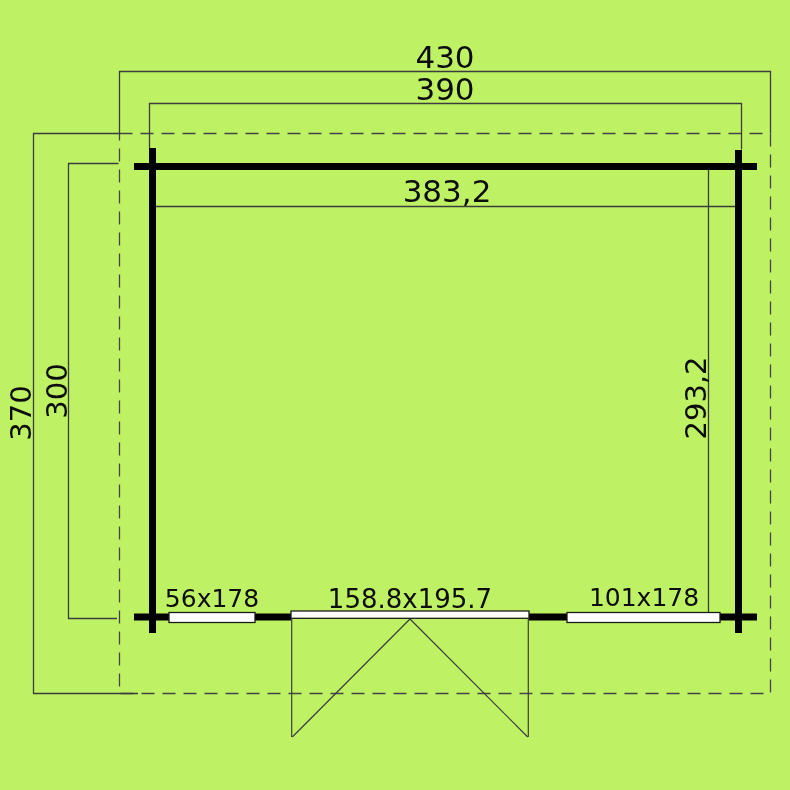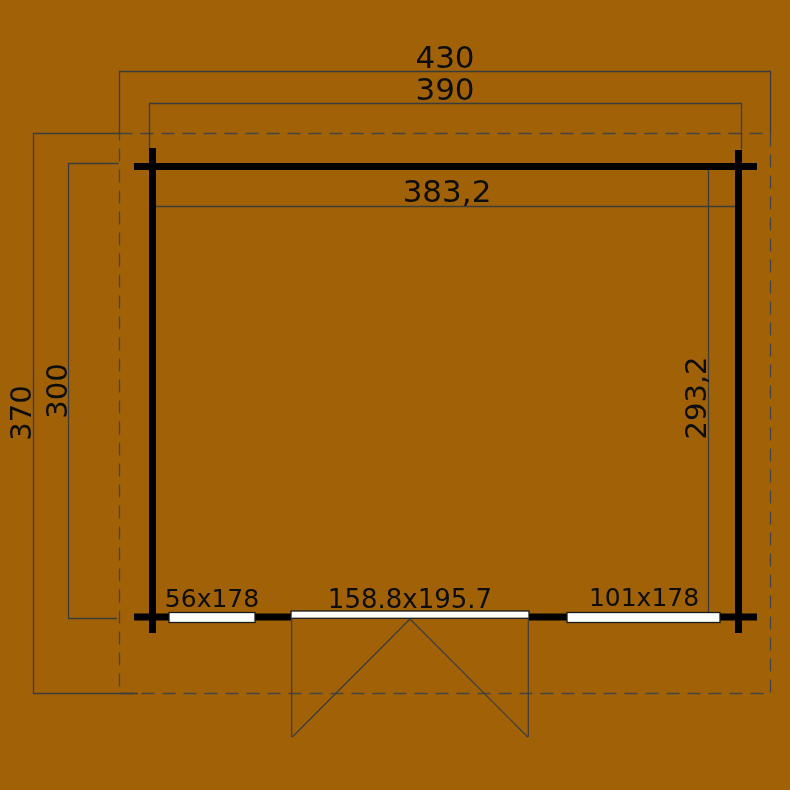--- a/index.html
+++ b/index.html
@@ -6,21 +6,21 @@
     margin:0;
     padding:0;
     background:#ffffff;
     width:790px;
     height:790px;
     overflow:hidden;
   }
   .plan-wrap{
     width:790px;
     height:790px;
-    background:#a16207;
+    background:#bef264;
   }
   text.dim{
     font-family:"DejaVu Sans","Liberation Sans",sans-serif;
     fill:#0d0d0d;
   }
   .dim-big{ font-size:31px; }
   .dim-rot{ font-size:29px; }
   .dim-opening{ font-size:25px; }
   .dim-door{ font-size:26px; }
   .thin{ stroke:#3c3c3c; stroke-width:1.3; fill:none; }

